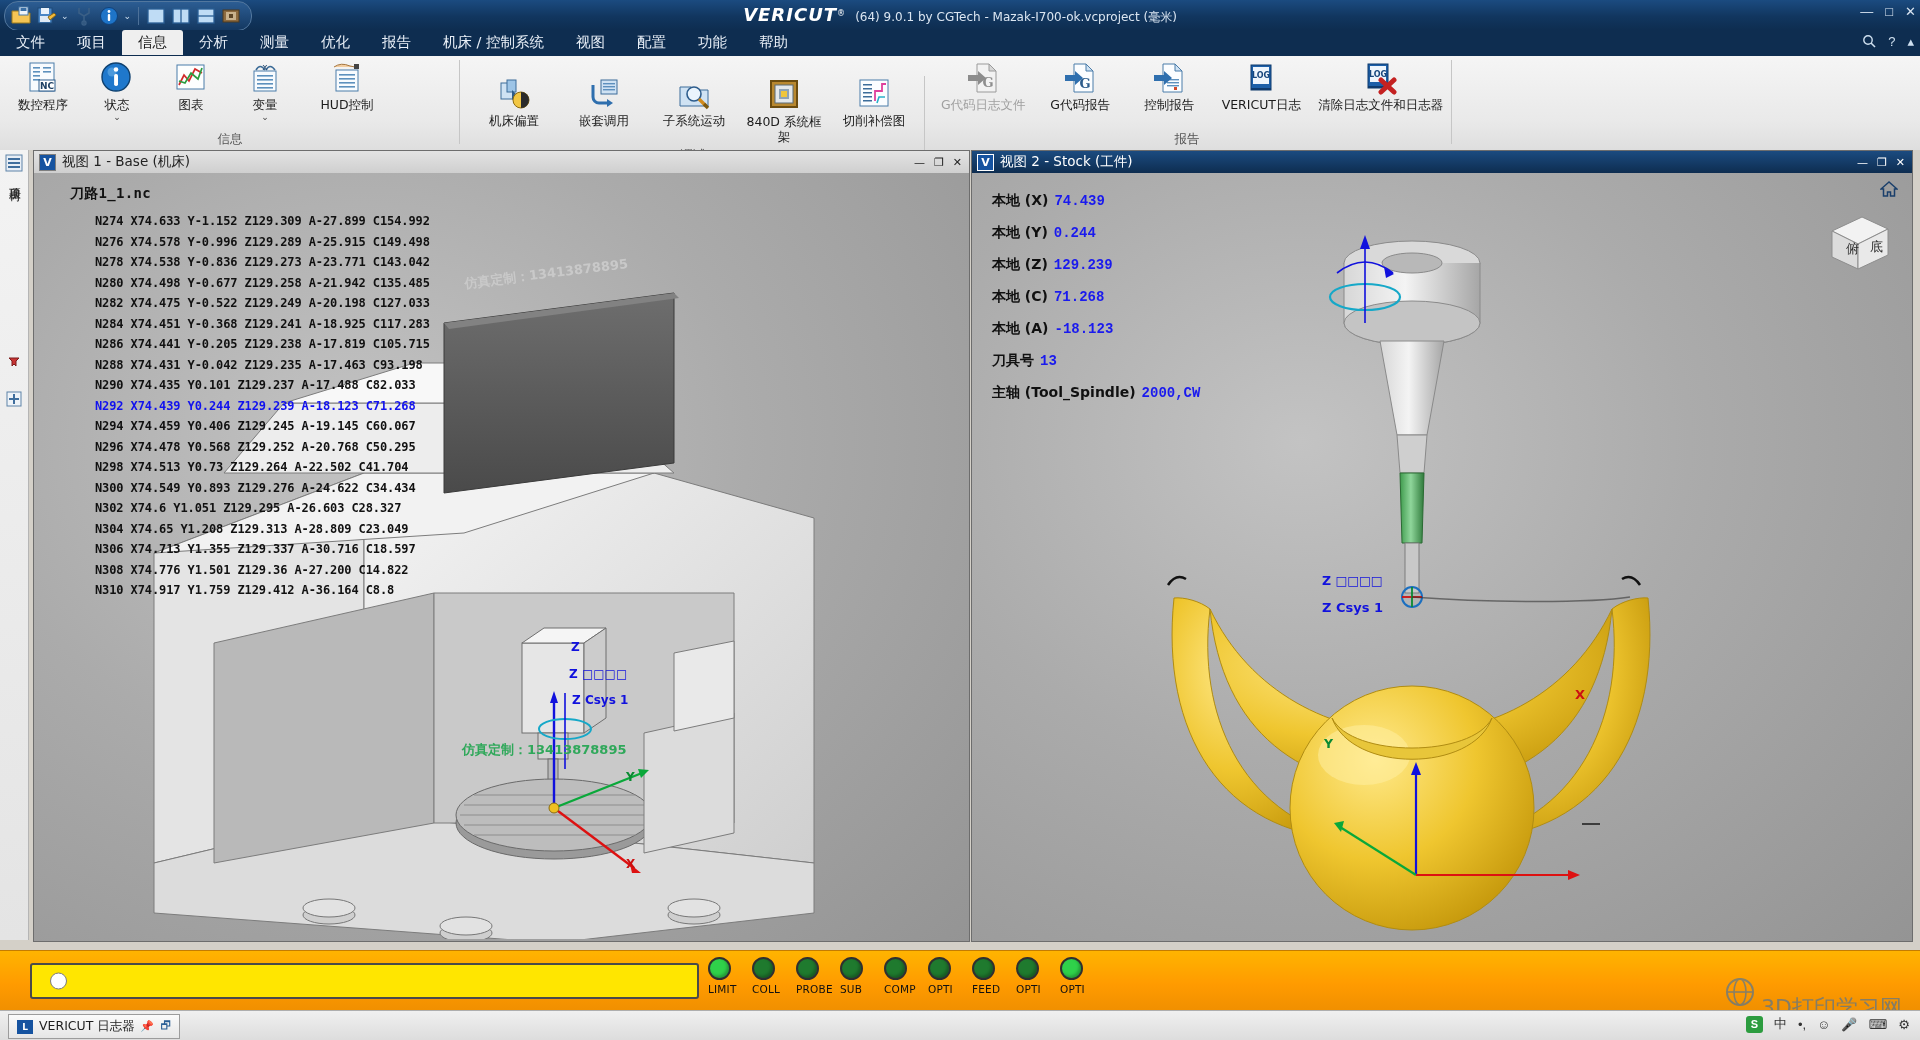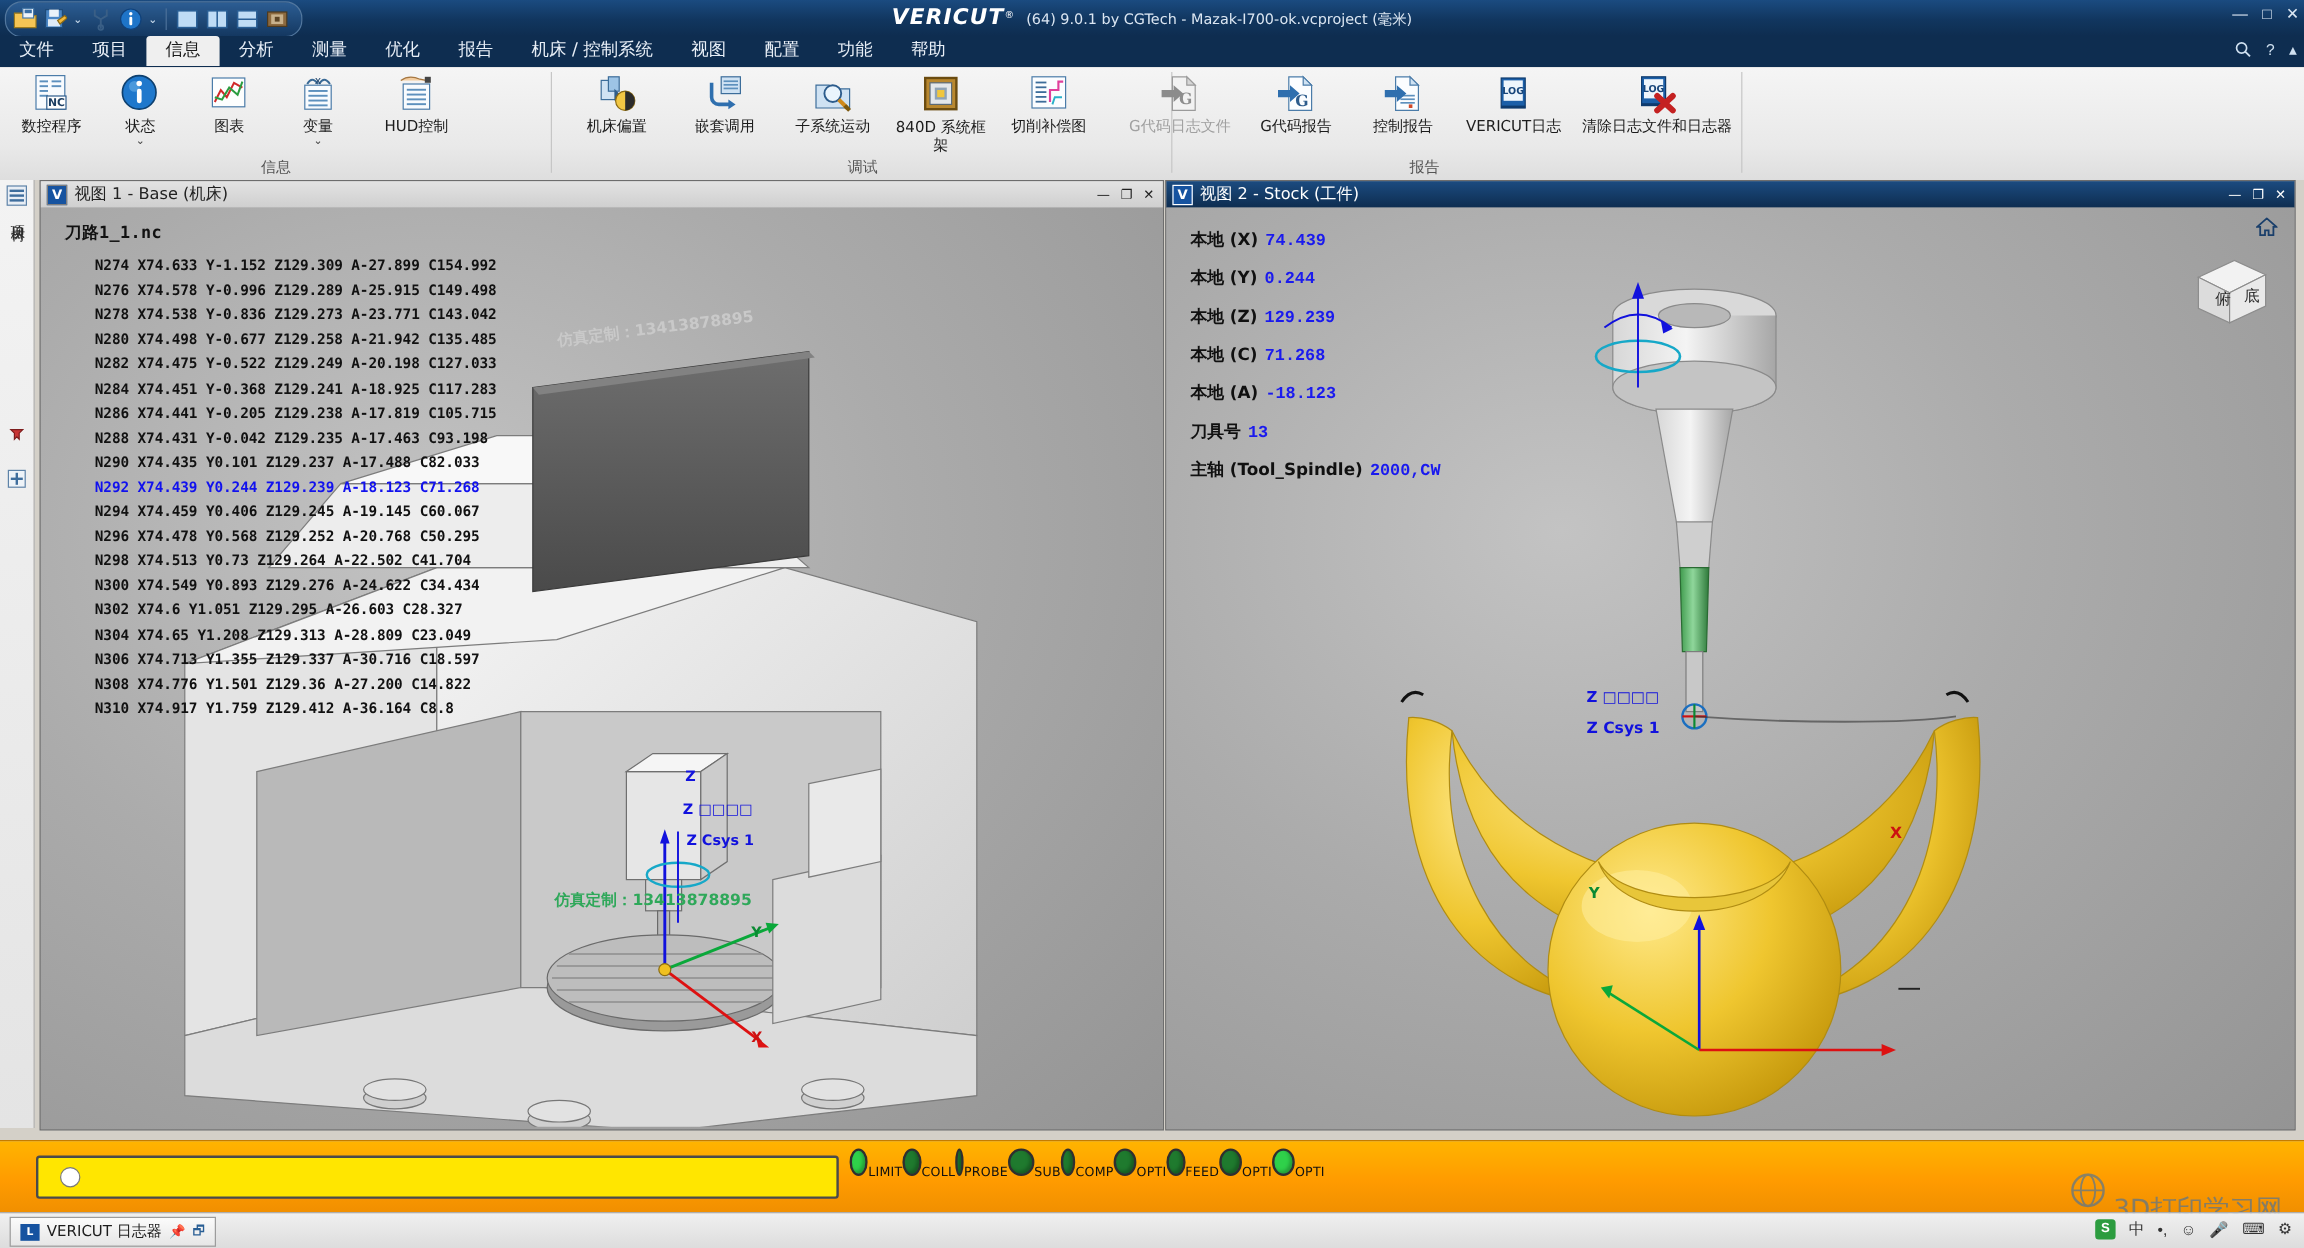--- a/index.html
+++ b/index.html
@@ -93,21 +93,21 @@
   .vlogo{
     width:15px;height:15px;background:#1653a0;color:#fff;font-weight:bold;font-size:11px;
     display:flex;align-items:center;justify-content:center;font-family:"DejaVu Sans",sans-serif;
     border:1px solid #fff;
   }
   .panel.inactive .vlogo{border-color:#7e7e7e;}
   .pbtns{margin-left:auto;display:flex;gap:9px;padding-right:7px;font-size:11px;}
   .pbody{position:absolute;left:0;right:0;bottom:0;top:22px;overflow:hidden;
     background:radial-gradient(ellipse at 35% 35%, #c3c3c3 0%, #ababab 45%, #949494 100%);}
   
-  #nclist{position:absolute;left:12px;top:8px;color:#111;font-family:"DejaVu Sans Mono",monospace;}
+  #nclist{position:absolute;left:28px;top:8px;color:#111;font-family:"DejaVu Sans Mono",monospace;}
   #ncfile{font-weight:bold;font-size:14px;margin:4px 0 8px 8px;letter-spacing:.3px;}
   .ncline{font-size:12px;line-height:20.5px;font-weight:bold;white-space:pre;letter-spacing:-.1px;padding-left:33px;}
   .ncline.cur{color:#1111ee;}
   
   #hud{position:absolute;left:20px;top:12px;}
   .hudrow{font-size:14px;line-height:31px;font-family:"DejaVu Sans",sans-serif;font-weight:bold;color:#101010;}
   .hudrow .v{color:#1a1aee;margin-left:6px;font-family:Liberation Mono, monospace;}
   #homeicon{position:absolute;right:14px;top:8px;width:18px;height:16px;}
   #cube{position:absolute;right:16px;top:38px;width:74px;height:66px;}
   
@@ -120,21 +120,21 @@
   }
   #progress{
     position:absolute;left:30px;top:12px;width:665px;height:32px;
     background:#ffe600;border:2px solid #4a4a4a;border-radius:3px;
   }
   #progress .knob{
     position:absolute;left:18px;top:50%;transform:translateY(-50%);
     width:15px;height:15px;border-radius:50%;background:#fff;border:1px solid #7a7a7a;
   }
   #lamps{position:absolute;left:708px;top:6px;display:flex;gap:0px;}
-  .lamp{width:44px;display:flex;flex-direction:row;align-items:flex-end;}
+  .lamp{width:44px;display:flex;flex-direction:column;align-items:flex-start;}
   .lamp .bulb{
     width:19px;height:19px;border-radius:50%;border:2px solid #2f2f2f;margin-bottom:3px;
     box-shadow:inset -2px -2px 3px rgba(0,0,0,.25);
   }
   .lamp .lt{font-size:10.5px;color:#111;font-family:"DejaVu Sans",sans-serif;letter-spacing:.2px;}
   #wm{
     position:absolute;right:18px;top:10px;display:flex;align-items:center;gap:6px;
     opacity:.55;
   }
   #wm .wmtext{font-size:22px;color:#2b6cb8;font-weight:normal;font-family:"DejaVu Sans",sans-serif;margin-top:32px;}
@@ -329,21 +329,21 @@
               <rect x="24" y="3" width="5" height="5" fill="#444"></rect>
             </svg>
         </span>
         <span class="lbl">HUD控制</span>
       </div>
     </div>
     <div class="glabel">信息</div>
     <div class="gsep"></div>
   </div>
 
-  <div class="rgroup" style="left:461px;width:516px;">
+  <div class="rgroup" style="left:461px;width:464px;margin-top:16px;">
     <div class="gitems" style="padding-left:8px;">
       <div class="ritem wide">
         <span class="ico">
           <svg width="34" height="34" viewBox="0 0 34 34">
               <rect x="4" y="6" width="12" height="16" fill="#cfe2f3" stroke="#3c6d9a"></rect>
               <rect x="10" y="3" width="9" height="12" fill="#9dc4e6" stroke="#3c6d9a"></rect>
               <path d="M15 13l5 5-5 5z" fill="#2f5d8a"></path>
               <circle cx="24" cy="23" r="8" fill="#f2c744" stroke="#8c6b12"></circle>
               <path d="M24 15a8 8 0 0 1 0 16z" fill="#2b2b2b"></path>
             </svg>

